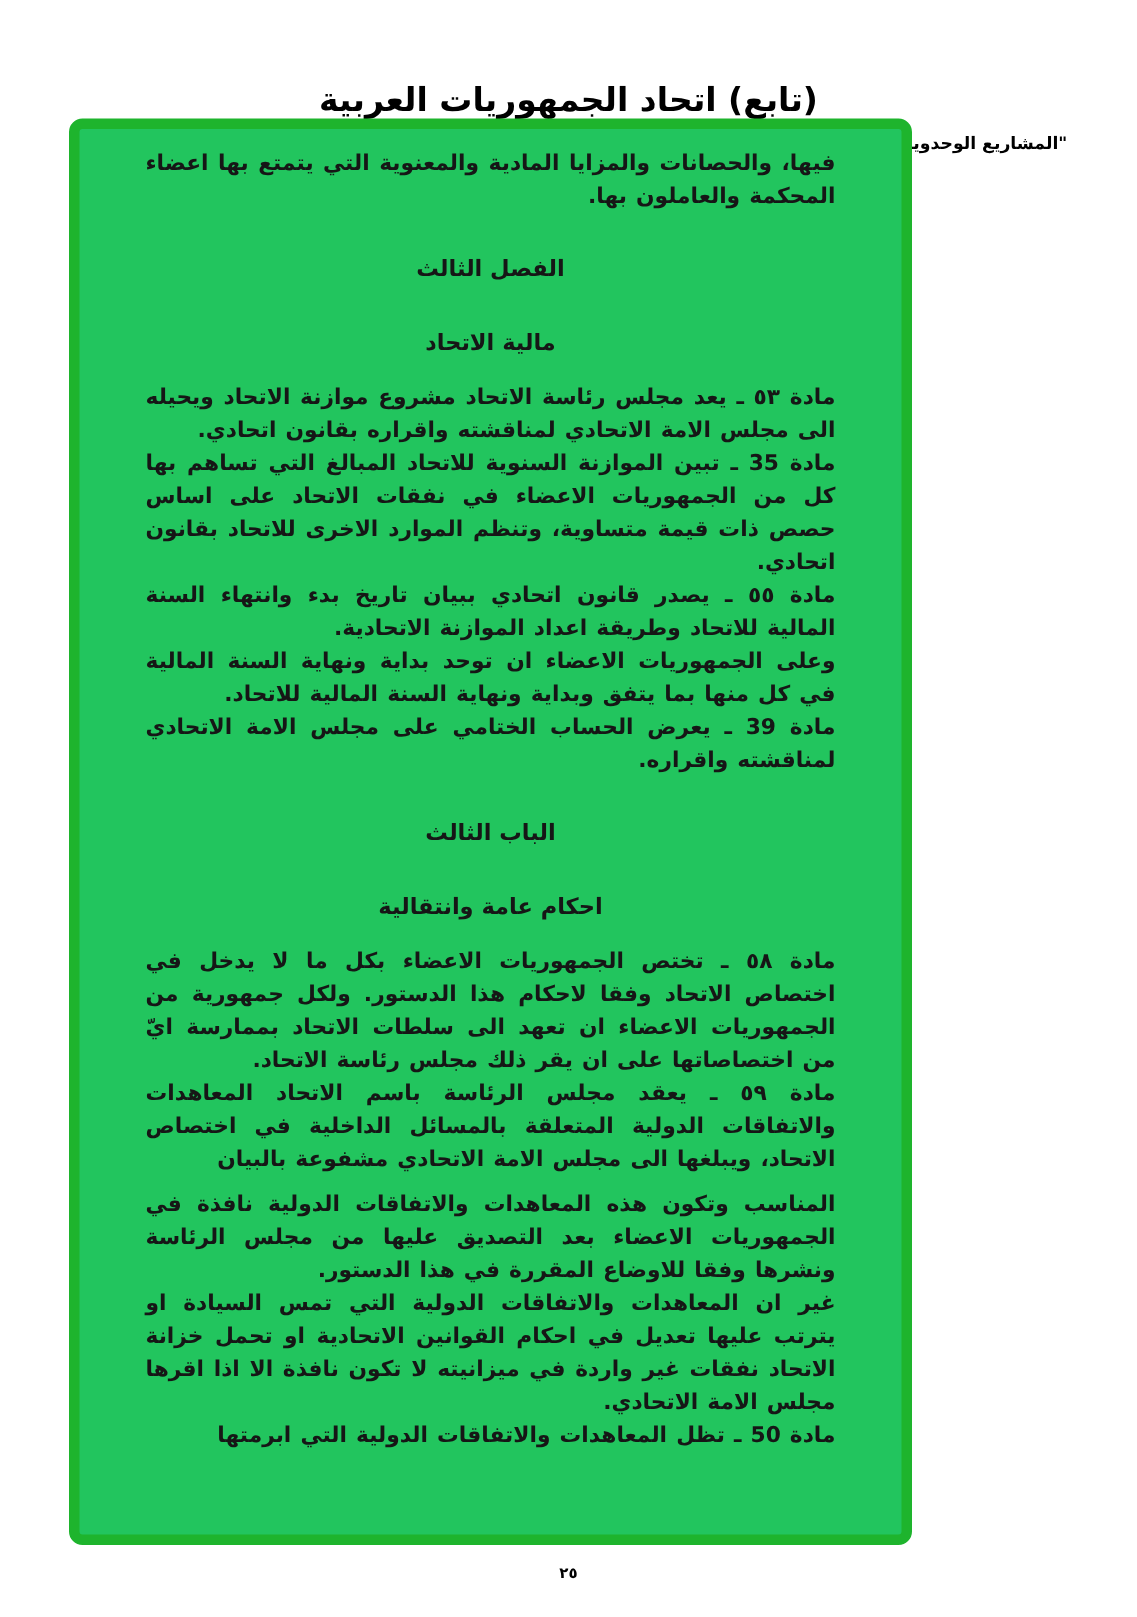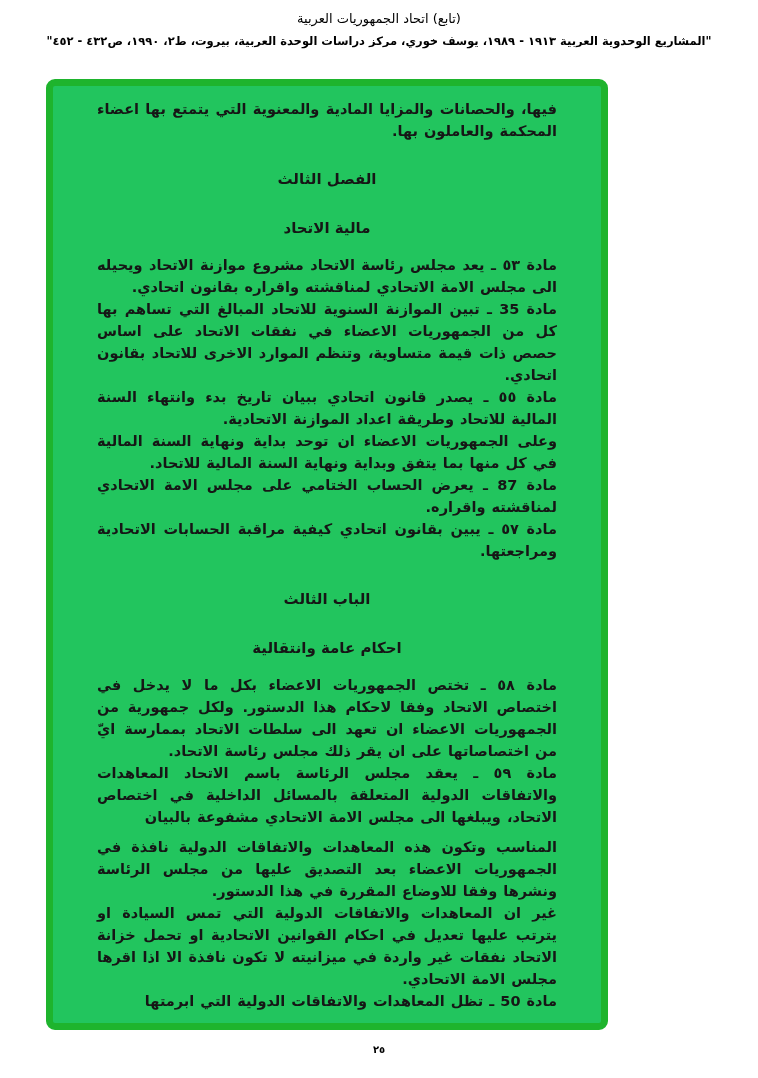--- a/index.html
+++ b/index.html
@@ -15,23 +15,24 @@
     color: #131313;
     overflow: hidden;
   }
   .page-header {
     padding-top: 11px;
     text-align: center;
     direction: rtl;
     color: #000;
   }
   .doc-title {
-    font-size: 13px;
-    font-weight: 400;
+    font-size: 22px;
+    font-weight: 700;
     letter-spacing: 0.2px;
+    margin-top: 44px;
   }
   .doc-citation {
     margin-top: 8px;
     font-size: 11.5px;
     font-weight: 700;
   }
   .doc-frame {
     position: absolute;
     left: 46px;
     top: 79px;
@@ -91,22 +92,21 @@
   <div class="doc-content" id="doc-content" style="color: rgb(22, 22, 22);">
       <p class="para">فيها، والحصانات والمزايا المادية والمعنوية التي يتمتع بها اعضاء المحكمة والعاملون بها.</p>
       <div class="heading-block">
         <div class="heading-line">الفصل الثالث</div>
         <div class="heading-line">مالية الاتحاد</div>
       </div>
       <p class="para">مادة ٥٣ ـ يعد مجلس رئاسة الاتحاد مشروع موازنة الاتحاد ويحيله الى مجلس الامة الاتحادي لمناقشته واقراره بقانون اتحادي.</p>
       <p class="para">مادة 35 ـ تبين الموازنة السنوية للاتحاد المبالغ التي تساهم بها كل من الجمهوريات الاعضاء في نفقات الاتحاد على اساس حصص ذات قيمة متساوية، وتنظم الموارد الاخرى للاتحاد بقانون اتحادي.</p>
       <p class="para">مادة ٥٥ ـ يصدر قانون اتحادي ببيان تاريخ بدء وانتهاء السنة المالية للاتحاد وطريقة اعداد الموازنة الاتحادية.</p>
       <p class="para">وعلى الجمهوريات الاعضاء ان توحد بداية ونهاية السنة المالية في كل منها بما يتفق وبداية ونهاية السنة المالية للاتحاد.</p>
-      <p class="para">مادة 87 ـ يعرض الحساب الختامي على مجلس الامة الاتحادي لمناقشته واقراره.</p>
-      <p class="para">مادة ٥٧ ـ يبين بقانون اتحادي كيفية مراقبة الحسابات الاتحادية ومراجعتها.</p>
+      <p class="para">مادة 39 ـ يعرض الحساب الختامي على مجلس الامة الاتحادي لمناقشته واقراره.</p>
       <div class="heading-block">
         <div class="heading-line">الباب الثالث</div>
         <div class="heading-line">احكام عامة وانتقالية</div>
       </div>
       <p class="para">مادة ٥٨ ـ تختص الجمهوريات الاعضاء بكل ما لا يدخل في اختصاص الاتحاد وفقا لاحكام هذا الدستور. ولكل جمهورية من الجمهوريات الاعضاء ان تعهد الى سلطات الاتحاد بممارسة ايّ من اختصاصاتها على ان يقر ذلك مجلس رئاسة الاتحاد.</p>
       <p class="para">مادة ٥٩ ـ يعقد مجلس الرئاسة باسم الاتحاد المعاهدات والاتفاقات الدولية المتعلقة بالمسائل الداخلية في اختصاص الاتحاد، ويبلغها الى مجلس الامة الاتحادي مشفوعة بالبيان</p>
       <p class="para gap-before">المناسب وتكون هذه المعاهدات والاتفاقات الدولية نافذة في الجمهوريات الاعضاء بعد التصديق عليها من مجلس الرئاسة ونشرها وفقا للاوضاع المقررة في هذا الدستور.</p>
       <p class="para">غير ان المعاهدات والاتفاقات الدولية التي تمس السيادة او يترتب عليها تعديل في احكام القوانين الاتحادية او تحمل خزانة الاتحاد نفقات غير واردة في ميزانيته لا تكون نافذة الا اذا اقرها مجلس الامة الاتحادي.</p>
       <p class="para">مادة 50 ـ تظل المعاهدات والاتفاقات الدولية التي ابرمتها</p>
     </div>

